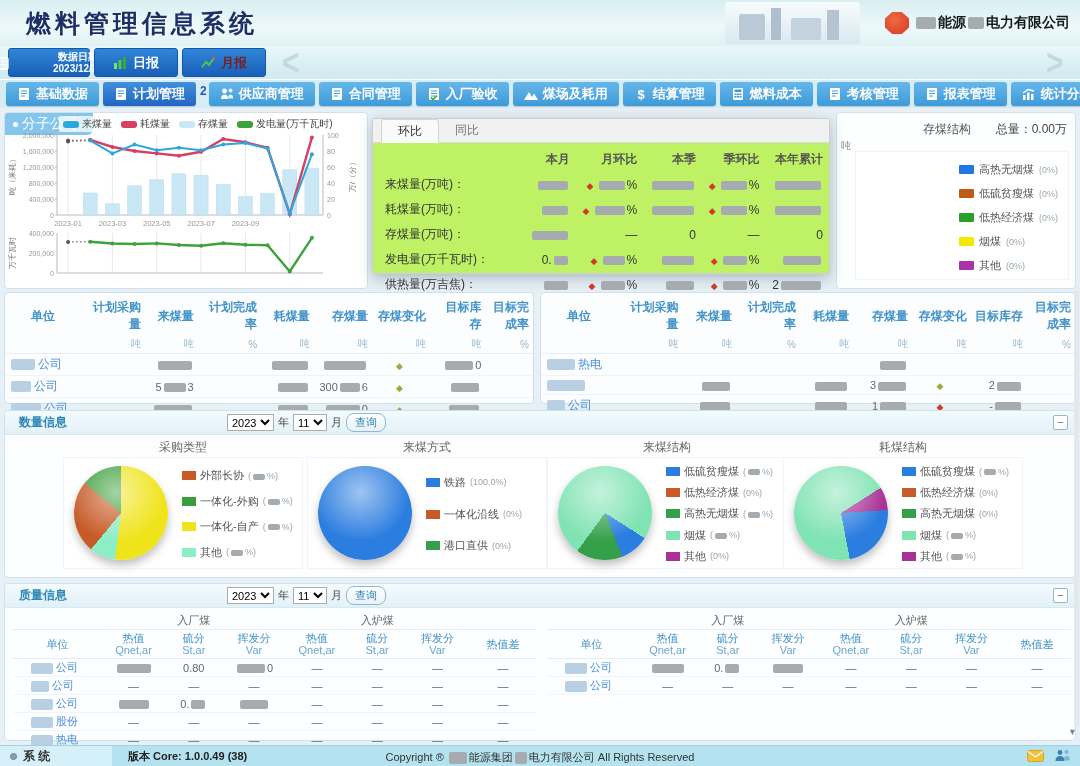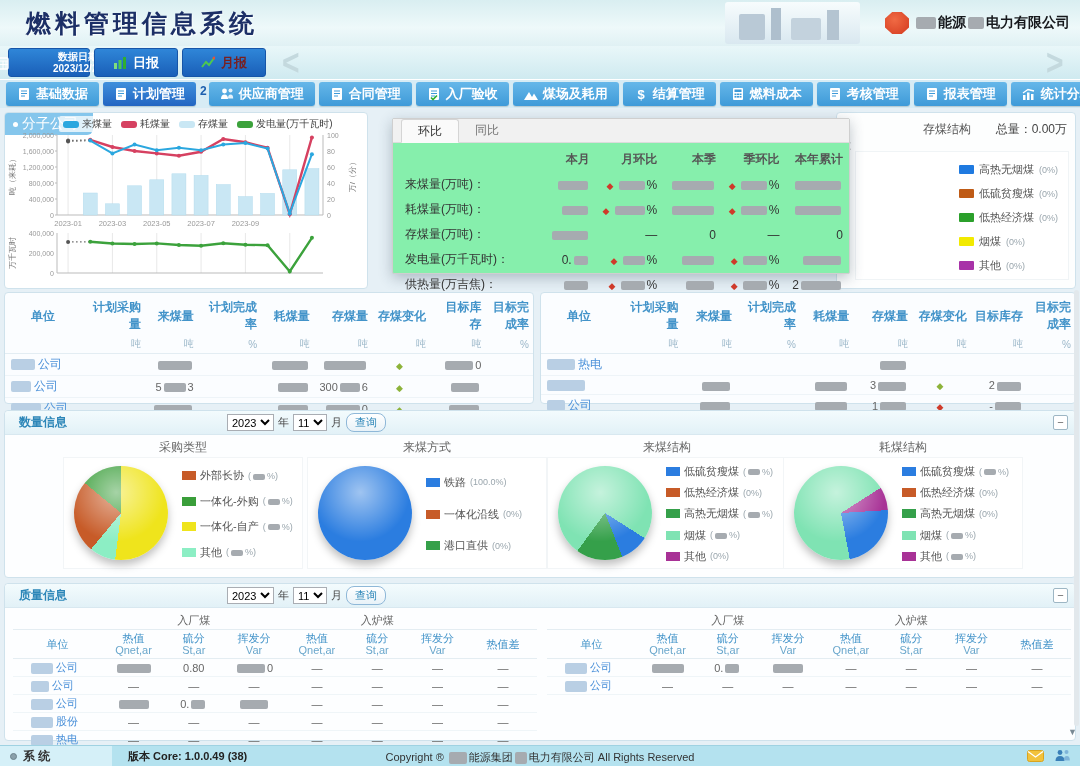--- a/index.html
+++ b/index.html
@@ -53,22 +53,22 @@
   #chart-panel { left:4px; top:112px; width:364px; height:177px; overflow:hidden; }
   #corner-tab { position:absolute; left:0; top:0; width:88px; height:22px; background:#85c6ec;
     border-radius:0 0 6px 0; color:#fff; font-size:14px; display:flex; align-items:center; gap:4px; padding-left:8px; }
   #corner-tab .dot { width:5px;height:5px;border-radius:50%;background:#fff; }
   #chart-legend { position:absolute; left:54px; top:3px; display:flex; gap:9px; font-size:10px; color:#444;
     background:rgba(255,255,255,.75); padding:1px 4px; border-radius:2px; }
   #chart-legend .li { display:flex; align-items:center; gap:3px; }
   #chart-legend .pill { width:16px; height:7px; border-radius:3px; }
 
   
-  #compare-popup { left:372px; top:118px; width:458px; height:156px; background:#86efac;
-    border:1px solid #cfcfcf; border-radius:2px; box-shadow:0 4px 14px rgba(40,60,80,.3); z-index:5;margin-left:20px; }
+  #compare-popup { left:372px; top:118px; width:458px; height:156px; background:#bef264;
+    border:1px solid #cfcfcf; border-radius:2px; box-shadow:0 4px 14px rgba(40,60,80,.3); z-index:5; }
   #compare-tabs { height:24px; background:#f1f1f1; border-bottom:1px solid #dcdcdc; display:flex; }
   .ctab { padding:3px 16px; font-size:12px; color:#777; cursor:pointer; }
   .ctab.active { background:#fafafa; border:1px solid #d5d5d5; border-bottom:1px solid #fafafa;
     color:#333; border-radius:3px 3px 0 0; margin-bottom:-1px; margin-left:8px; }
   #compare-table { width:100%; border-collapse:collapse; margin-top:4px; }
   #compare-table th { font-size:12px; color:#555; font-weight:bold; padding:4px 6px; text-align:right; }
   #compare-table td { font-size:12px; color:#333; padding:4px 6px; text-align:right; }
   #compare-table td.lab { text-align:left; padding-left:12px; }
 
   

